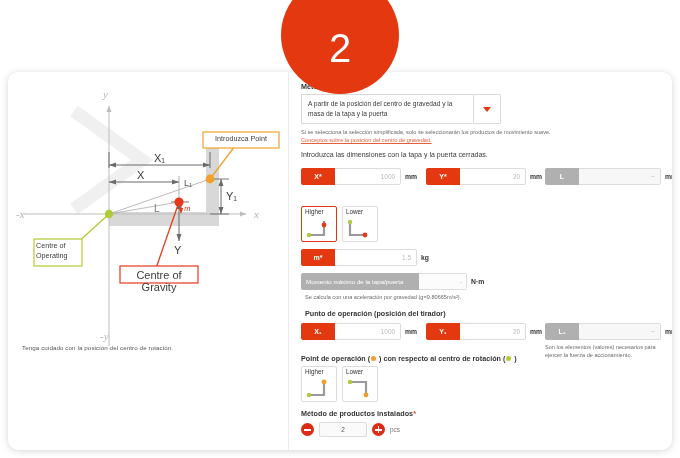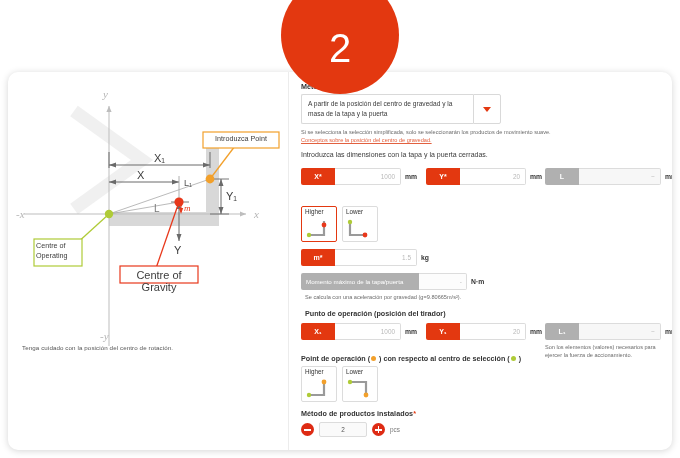--- a/index.html
+++ b/index.html
@@ -295,21 +295,21 @@
         <div class="iunit">mm</div>
       </div>
       <div class="igrp" style="left:256px; top:251px;">
         <div class="itag gray">L₁</div>
         <div class="ifield wide" style="background:#f7f7f7;">−</div>
         <div class="iunit">mm</div>
       </div>
       <div class="note" style="left:256px; top:271px; width:122px;">Son los elementos (valores) necesarios para ejercer la fuerza de accionamiento.</div>
 
       <div class="statement" style="left:12px; top:282px;">
-        <span>Point de operación (</span><span class="dot orange"></span><span> ) con respecto al centro de selección (</span><span class="dot green"></span><span> )</span>
+        <span>Point de operación (</span><span class="dot orange"></span><span> ) con respecto al centro de rotación (</span><span class="dot green"></span><span> )</span>
       </div>
 
       <div class="optrow" style="left:12px; top:294px;">
         <div class="opt">
           <div class="opt-t">Higher</div>
           <svg class="opt-g" width="30" height="21">
             <path d="M3 17 L19 17 L19 3" fill="none" stroke="#9a9a9a" stroke-width="2.2"></path>
             <circle cx="4" cy="17" r="2.2" fill="#AFCB37"></circle>
             <circle cx="19" cy="4" r="2.4" fill="#F2A02B"></circle>
           </svg>

